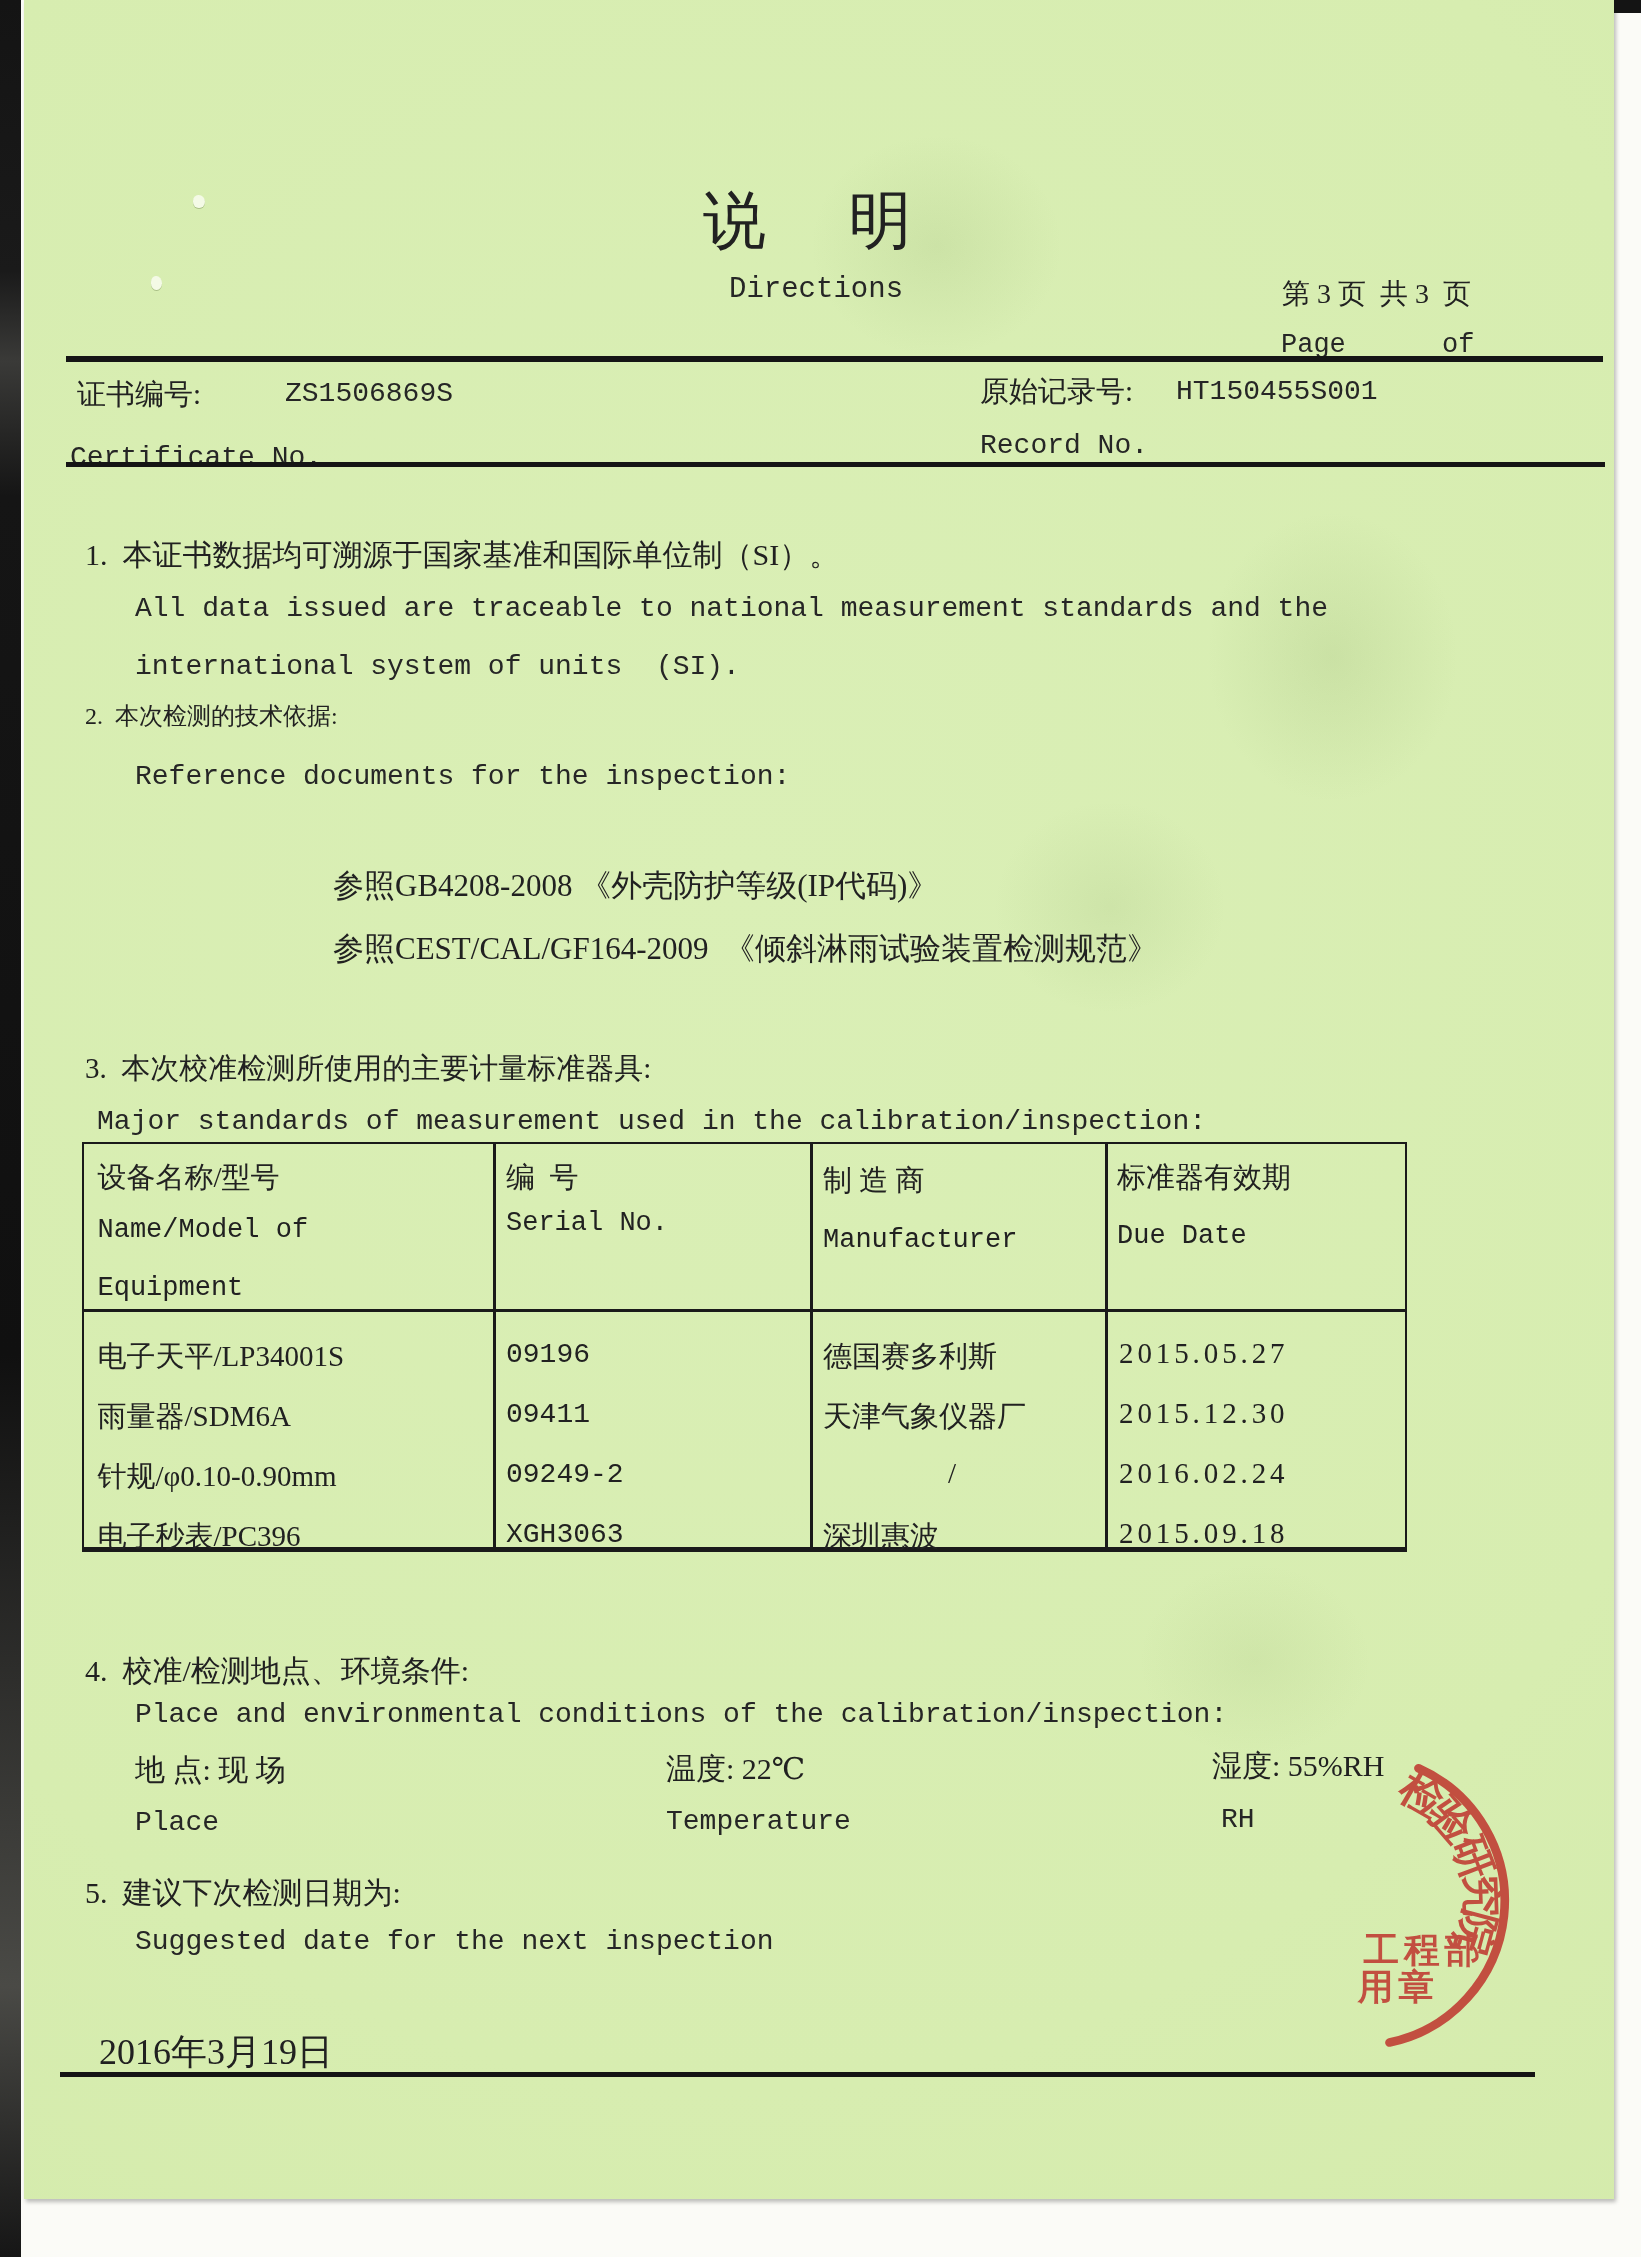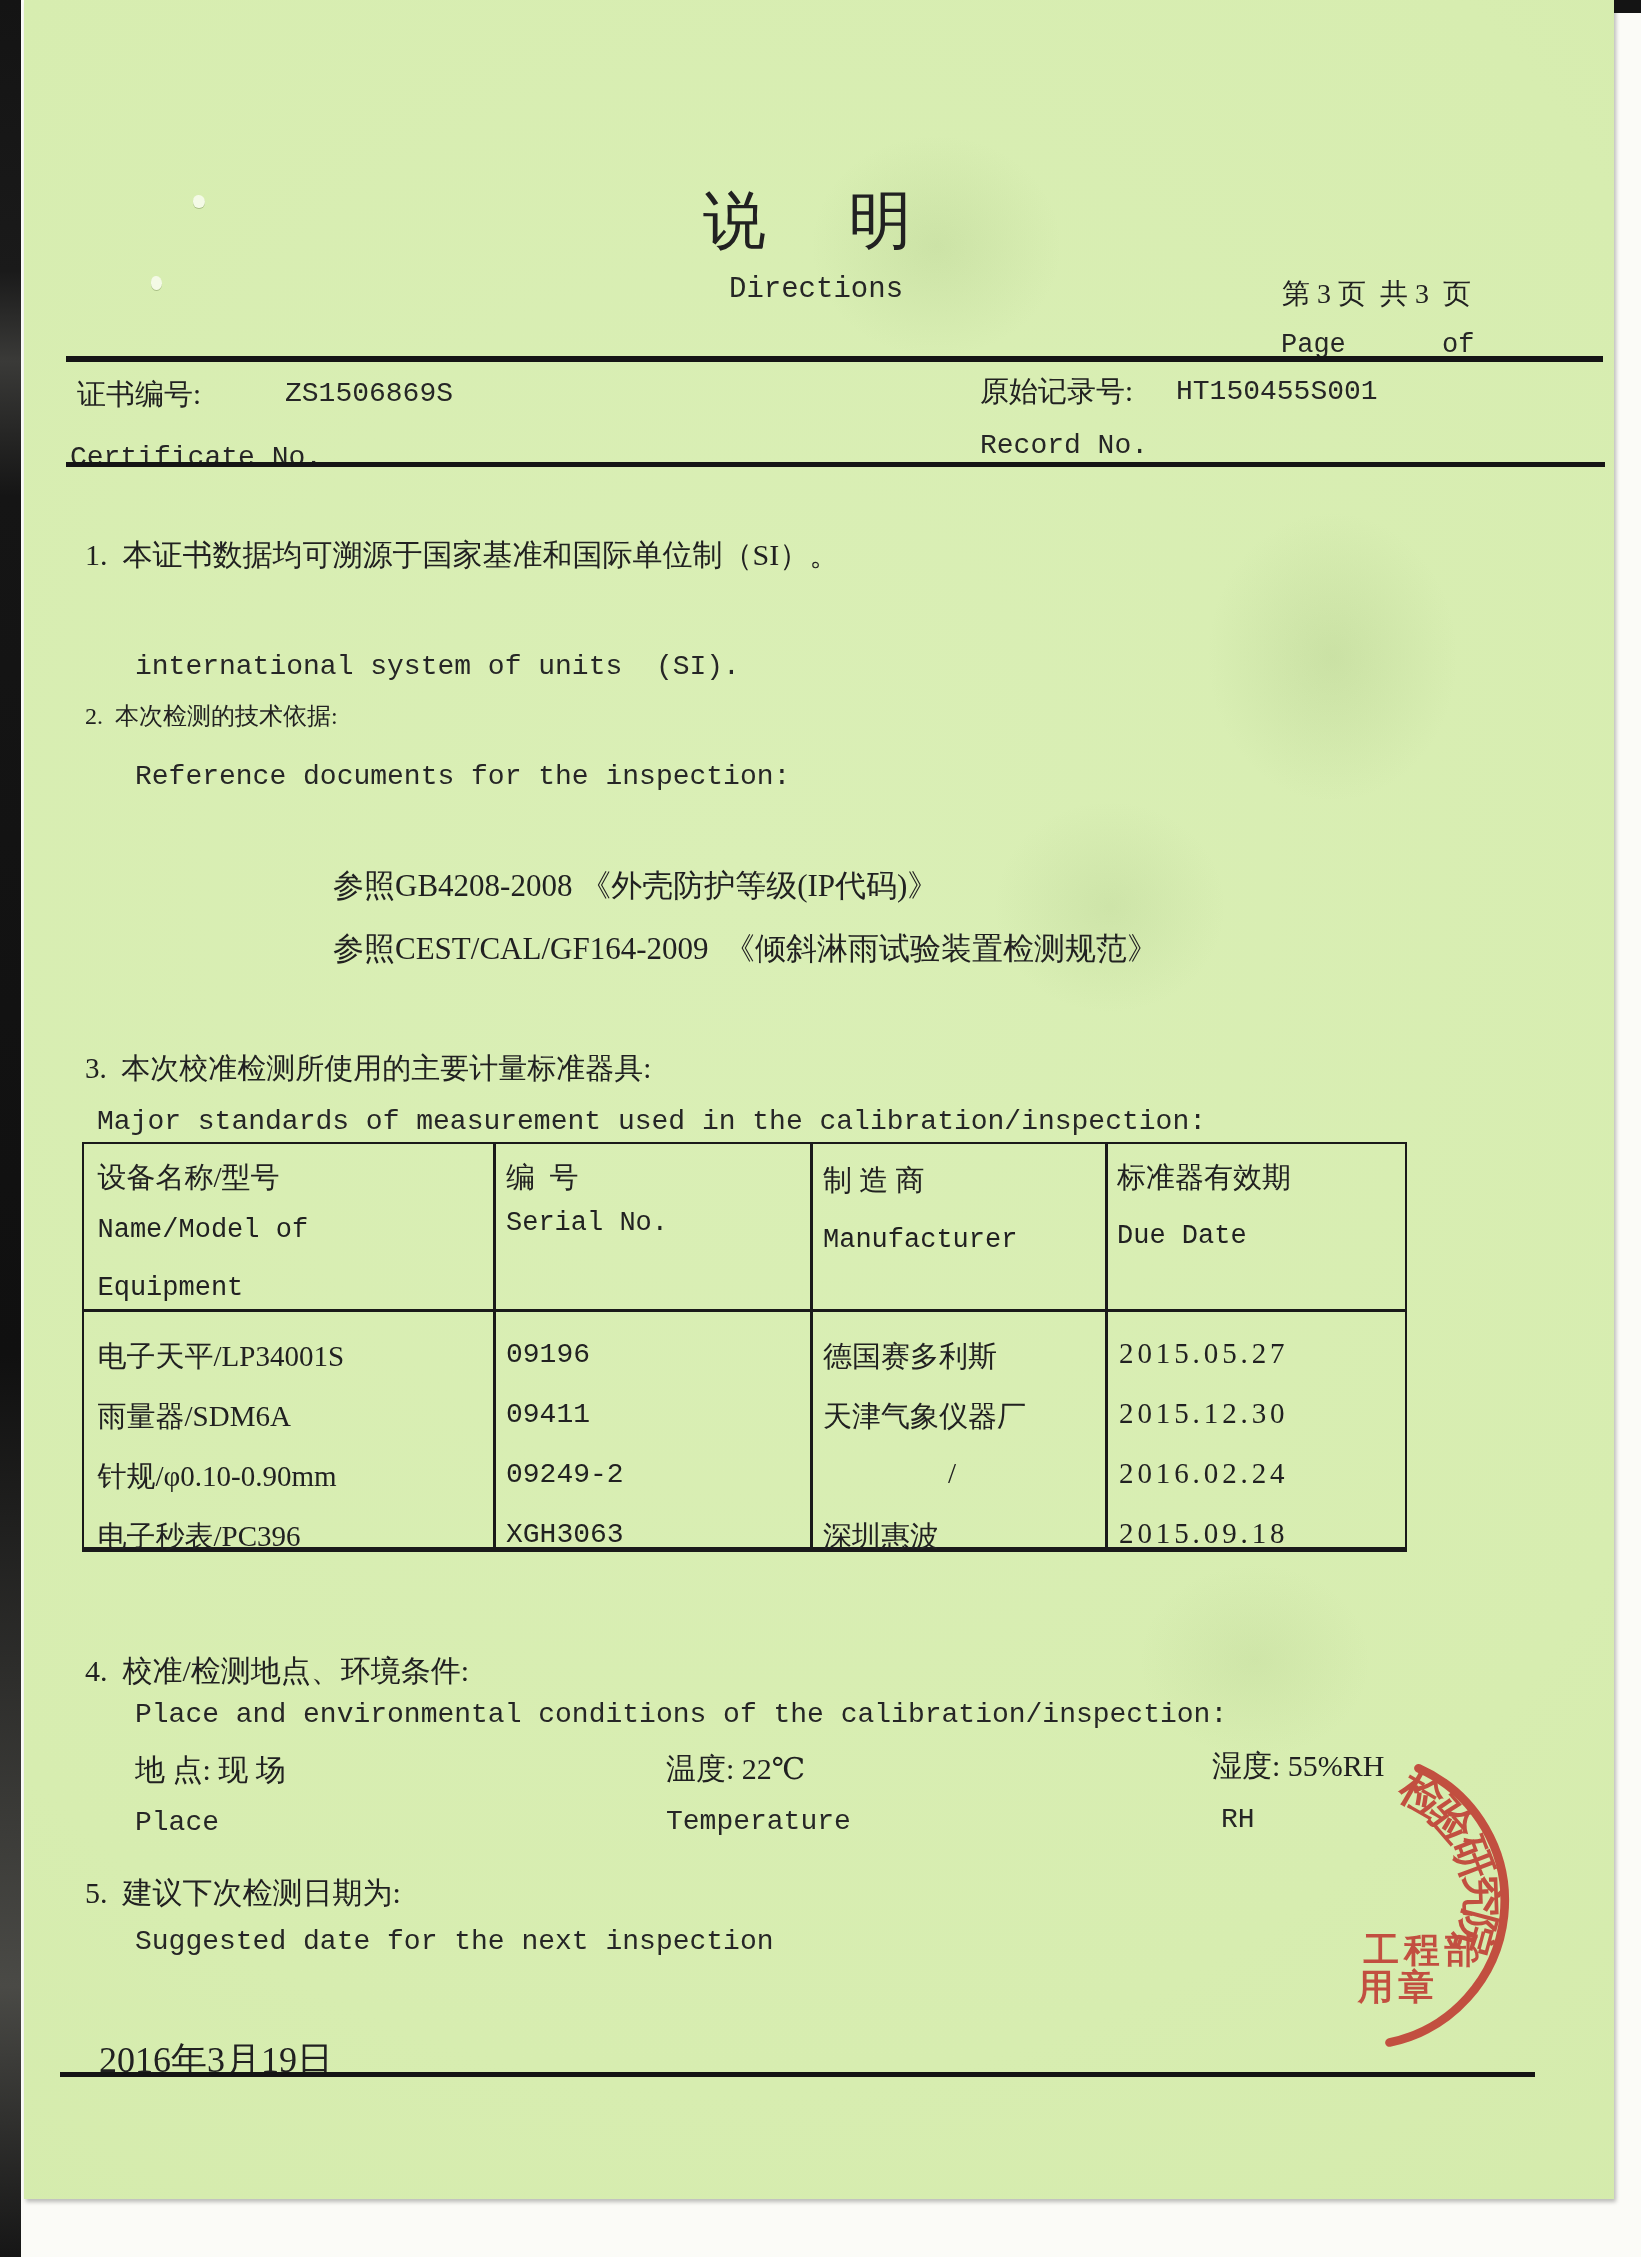--- a/index.html
+++ b/index.html
@@ -64,20 +64,21 @@
   <div class="cn" style="left:77px;top:375px;font-size:29px;">证书编号:</div>
   <div class="en" style="left:285px;top:378px;font-size:28px;">ZS1506869S</div>
   <div class="cn" style="left:980px;top:372px;font-size:29px;">原始记录号:</div>
   <div class="en" style="left:1176px;top:376px;font-size:28px;">HT150455S001</div>
   <div class="en" style="left:70px;top:433px;font-size:28px;margin-top:9px;">Certificate No.</div>
   <div class="en" style="left:980px;top:430px;font-size:28px;">Record No.</div>
 
   <div class="rule" style="left:66px;top:462px;width:1539px;height:4.8px;"></div>
 
   <div class="cn" style="left:85px;top:535px;font-size:30px;">1.  本证书数据均可溯源于国家基准和国际单位制（SI）。</div>
+  <div class="en" style="left:135px;top:593px;font-size:28px;">All data issued are traceable to national measurement standards and the</div>
   <div class="en" style="left:135px;top:651px;font-size:28px;">international system of units  (SI).</div>
 
   <div class="cn" style="left:85px;top:700px;font-size:24px;">2.  本次检测的技术依据:</div>
   <div class="en" style="left:135px;top:761px;font-size:28px;">Reference documents for the inspection:</div>
   <div class="cn" style="left:333px;top:865px;font-size:31px;">参照GB4208-2008 《外壳防护等级(IP代码)》</div>
   <div class="cn" style="left:333px;top:928px;font-size:31px;">参照CEST/CAL/GF164-2009  《倾斜淋雨试验装置检测规范》</div>
 
   <div class="cn" style="left:85px;top:1049px;font-size:29px;">3.  本次校准检测所使用的主要计量标准器具:</div>
   <div class="en" style="left:97px;top:1106px;font-size:28px;">Major standards of measurement used in the calibration/inspection:</div>
 
@@ -127,21 +128,21 @@
   <div class="cn" style="left:135px;top:1750px;font-size:30px;">地 点: 现 场</div>
   <div class="cn" style="left:666px;top:1749px;font-size:30px;">温度: 22℃</div>
   <div class="cn" style="left:1212px;top:1746px;font-size:30px;">湿度: 55%RH</div>
   <div class="en" style="left:135px;top:1807px;font-size:28px;">Place</div>
   <div class="en" style="left:666px;top:1806px;font-size:28px;">Temperature</div>
   <div class="en" style="left:1221px;top:1804px;font-size:28px;">RH</div>
 
   <div class="cn" style="left:85px;top:1873px;font-size:30px;">5.  建议下次检测日期为:</div>
   <div class="en" style="left:135px;top:1926px;font-size:28px;">Suggested date for the next inspection</div>
 
-  <div class="cn" style="left:99px;top:2028px;font-size:36px;margin-top:8px;">2016年3月19日</div>
+  <div class="cn" style="left:99px;top:2028px;font-size:36px;">2016年3月19日</div>
   <div class="rule" style="left:60px;top:2072px;width:1475px;height:4.8px;"></div>
 
   <svg class="stamp-svg" width="367" height="338" viewBox="1220 1780 380 350">
     <path d="M 1469 1831 A 150 150 0 0 1 1439 2115" fill="none" stroke="#c03a31" stroke-width="9" stroke-linecap="round"></path>
     <text class="stamp-txt" transform="translate(1470,1862) rotate(30)" text-anchor="middle" dominant-baseline="middle" font-size="44" fill="#c03a31">检</text>
     <text class="stamp-txt" transform="translate(1500,1888) rotate(49)" text-anchor="middle" dominant-baseline="middle" font-size="44" fill="#c03a31">验</text>
     <text class="stamp-txt" transform="translate(1521,1925) rotate(69)" text-anchor="middle" dominant-baseline="middle" font-size="44" fill="#c03a31">研</text>
     <text class="stamp-txt" transform="translate(1530,1963) rotate(88)" text-anchor="middle" dominant-baseline="middle" font-size="44" fill="#c03a31">究</text>
     <text class="stamp-txt" transform="translate(1524,2000) rotate(105)" text-anchor="middle" dominant-baseline="middle" font-size="44" fill="#c03a31">院</text>
     <text class="stamp-txt" x="1475" y="2032" text-anchor="middle" font-size="37" letter-spacing="5" fill="#c03a31">工程部</text>

